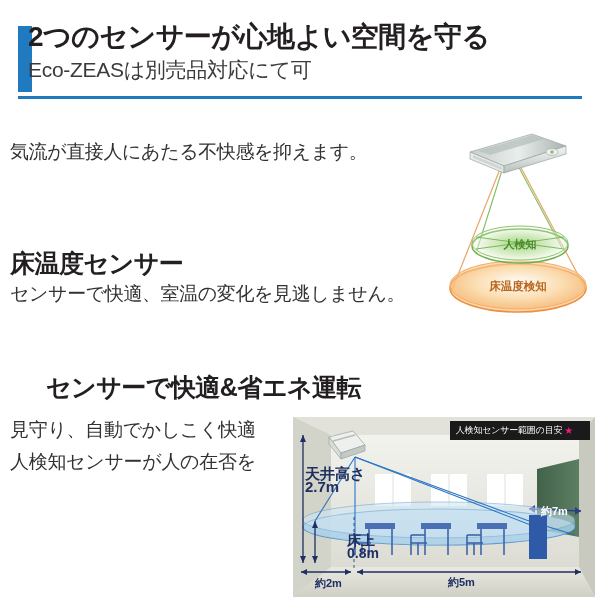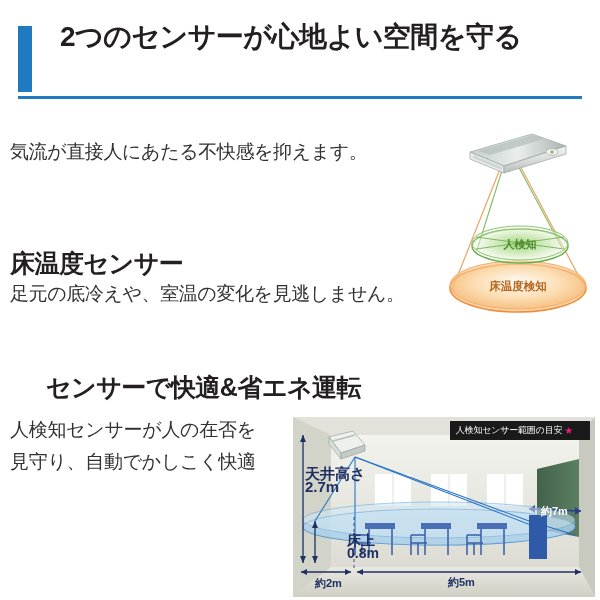--- a/index.html
+++ b/index.html
@@ -25,21 +25,21 @@
   }
   .header-bar {
     position: absolute;
     left: 18px; top: 26px;
     width: 14px;
     height: 66px;
     background: #1f7ac0;
   }
   .header-texts {
     position: absolute;
-    left: 60px;
+    left: 28px;
     top: 20px;
   }
   .header-title {
     font-size: 28px;
     font-weight: bold;
     letter-spacing: -0.5px;
     line-height: 34px;
     color: #231f20;
     white-space: nowrap;
   }
@@ -156,31 +156,32 @@
   #lbl-5m      { left: 155px; top: 159px; }
   #lbl-7m      { left: 248px; top: 72px; color: #ffffff; margin-top: 16px; }
 </style>
 </head>
 <body>
 
 <div class="header">
   <div class="header-bar"></div>
   <div class="header-texts">
     <div class="header-title">2つのセンサーが心地よい空間を守る</div>
+    <div class="header-sub">Eco-ZEASは別売品対応にて可</div>
   </div>
   <div class="header-rule"></div>
 </div>
 
 <div class="sec" id="sec-human">
   <div class="sec-body">気流が直接人にあたる不快感を抑えます。</div>
 </div>
 
 <div class="sec" id="sec-floor">
   <div class="sec-title">床温度センサー</div>
-  <div class="sec-body">足元の底冷えや、室温の変化を見逃しません。</div>
+  <div class="sec-body">センサーで快適、室温の変化を見逃しません。</div>
 </div>
 
 <div class="cone-illus">
   <svg width="160" height="205" viewBox="0 0 160 205">
     <defs>
       <radialGradient id="greenFill" cx="50%" cy="50%" r="55%">
         <stop offset="0%" stop-color="#8ecf6b" stop-opacity="0.65"></stop>
         <stop offset="60%" stop-color="#cfe8b8" stop-opacity="0.45"></stop>
         <stop offset="100%" stop-color="#ffffff" stop-opacity="0.18"></stop>
       </radialGradient>
@@ -236,22 +237,22 @@
       <polygon points="33,27 62,39 62,42 33,30" fill="#cfd5d2"></polygon>
       <ellipse cx="112" cy="24" rx="6" ry="3.4" fill="#eef2f0" stroke="#9aa39f" stroke-width="0.6"></ellipse>
       <circle cx="112" cy="24" r="1.8" fill="#9fb27f"></circle>
     </g>
   </svg>
 </div>
 
 <div class="sec" id="sec-eco">
   <div class="sec-title">センサーで快適&amp;省エネ運転</div>
   <div class="eco-body">
+    <div>見守り、自動でかしこく快適</div>
     <div>人検知センサーが人の在否を</div>
-    <div>見守り、自動でかしこく快適</div>
   </div>
 </div>
 
 <div class="room-panel">
   <svg width="302" height="180" viewBox="0 0 302 180">
     <defs>
       <linearGradient id="floorGrad" x1="0" y1="0" x2="0" y2="1">
         <stop offset="0%" stop-color="#e9e9e1"></stop>
         <stop offset="100%" stop-color="#cfcfc6"></stop>
       </linearGradient>

